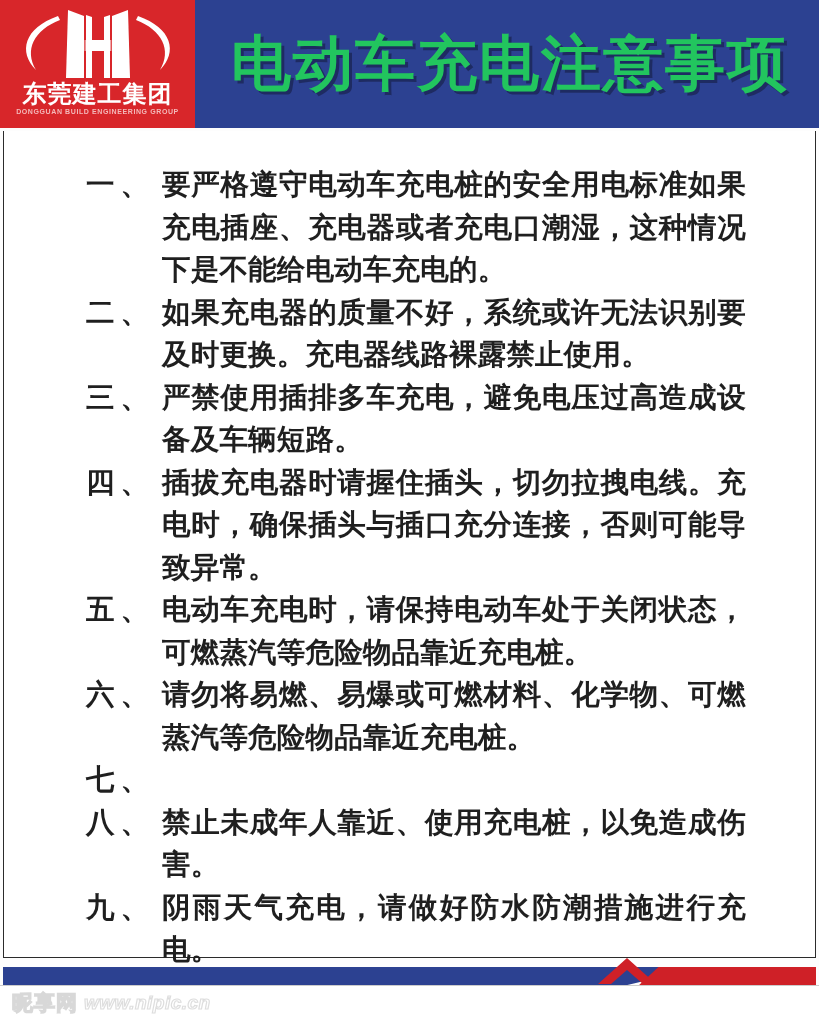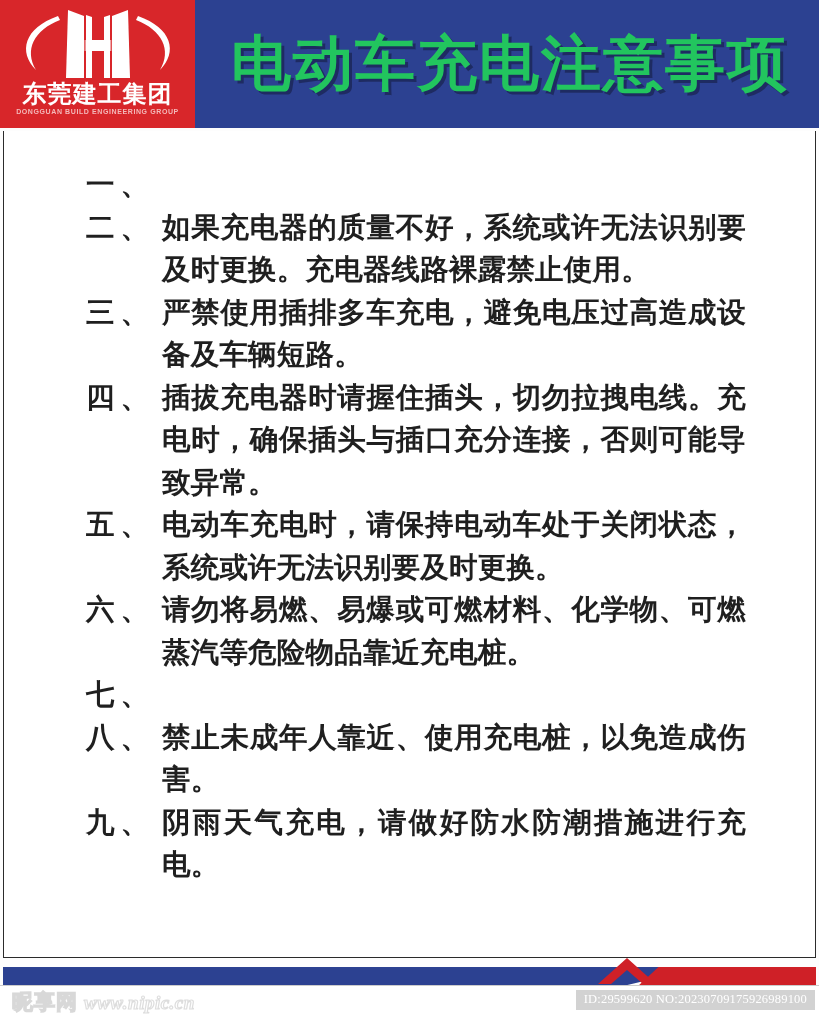--- a/index.html
+++ b/index.html
@@ -181,21 +181,20 @@
 
   
   #footer-strip {
     position: absolute;
     left: 0;
     top: 985px;
     width: 819px;
     height: 39px;
     background: #ffffff;
     border-top: 1px solid #cccccc;
-    font-family: Liberation Serif, serif;
   }
   #watermark {
     position: absolute;
     left: 12px;
     top: 6px;
     display: flex;
     align-items: center;
     gap: 6px;
     opacity: .55;
   }
@@ -266,40 +265,41 @@
       <div id="poster-title">电动车充电注意事项</div>
     </div>
   </div>
 
   <div id="body-frame">
 
     <div id="rules">
 
       <div class="rule">
         <span class="rule-num">一、</span>
+        <span class="rule-text">要严格遵守电动车充电桩的安全用电标准如果充电插座、充电器或者充电口潮湿，这种情况下是不能给电动车充电的。</span>
       </div>
 
       <div class="rule">
         <span class="rule-num">二、</span>
         <span class="rule-text">如果充电器的质量不好，系统或许无法识别要及时更换。充电器线路裸露禁止使用。</span>
       </div>
 
       <div class="rule">
         <span class="rule-num">三、</span>
         <span class="rule-text">严禁使用插排多车充电，避免电压过高造成设备及车辆短路。</span>
       </div>
 
       <div class="rule">
         <span class="rule-num">四、</span>
         <span class="rule-text">插拔充电器时请握住插头，切勿拉拽电线。充电时，确保插头与插口充分连接，否则可能导致异常。</span>
       </div>
 
       <div class="rule">
         <span class="rule-num">五、</span>
-        <span class="rule-text">电动车充电时，请保持电动车处于关闭状态，系统或许无法识别要及时更换。</span>
+        <span class="rule-text">电动车充电时，请保持电动车处于关闭状态，可燃蒸汽等危险物品靠近充电桩。</span>
       </div>
 
       <div class="rule">
         <span class="rule-num">六、</span>
         <span class="rule-text">请勿将易燃、易爆或可燃材料、化学物、可燃蒸汽等危险物品靠近充电桩。</span>
       </div>
 
       <div class="rule">
         <span class="rule-num">七、</span>
       </div>
@@ -328,14 +328,13 @@
     </div>
   </div>
 
 </div>
 
 <div id="footer-strip">
   <div id="watermark">
     <span id="watermark-cn">昵享网</span>
     <span id="watermark-url">www.nipic.cn</span>
   </div>
-  <div id="id-badge">ID:29599620 NO:20230709175926989100</div>
 </div>
 
 </body></html>

